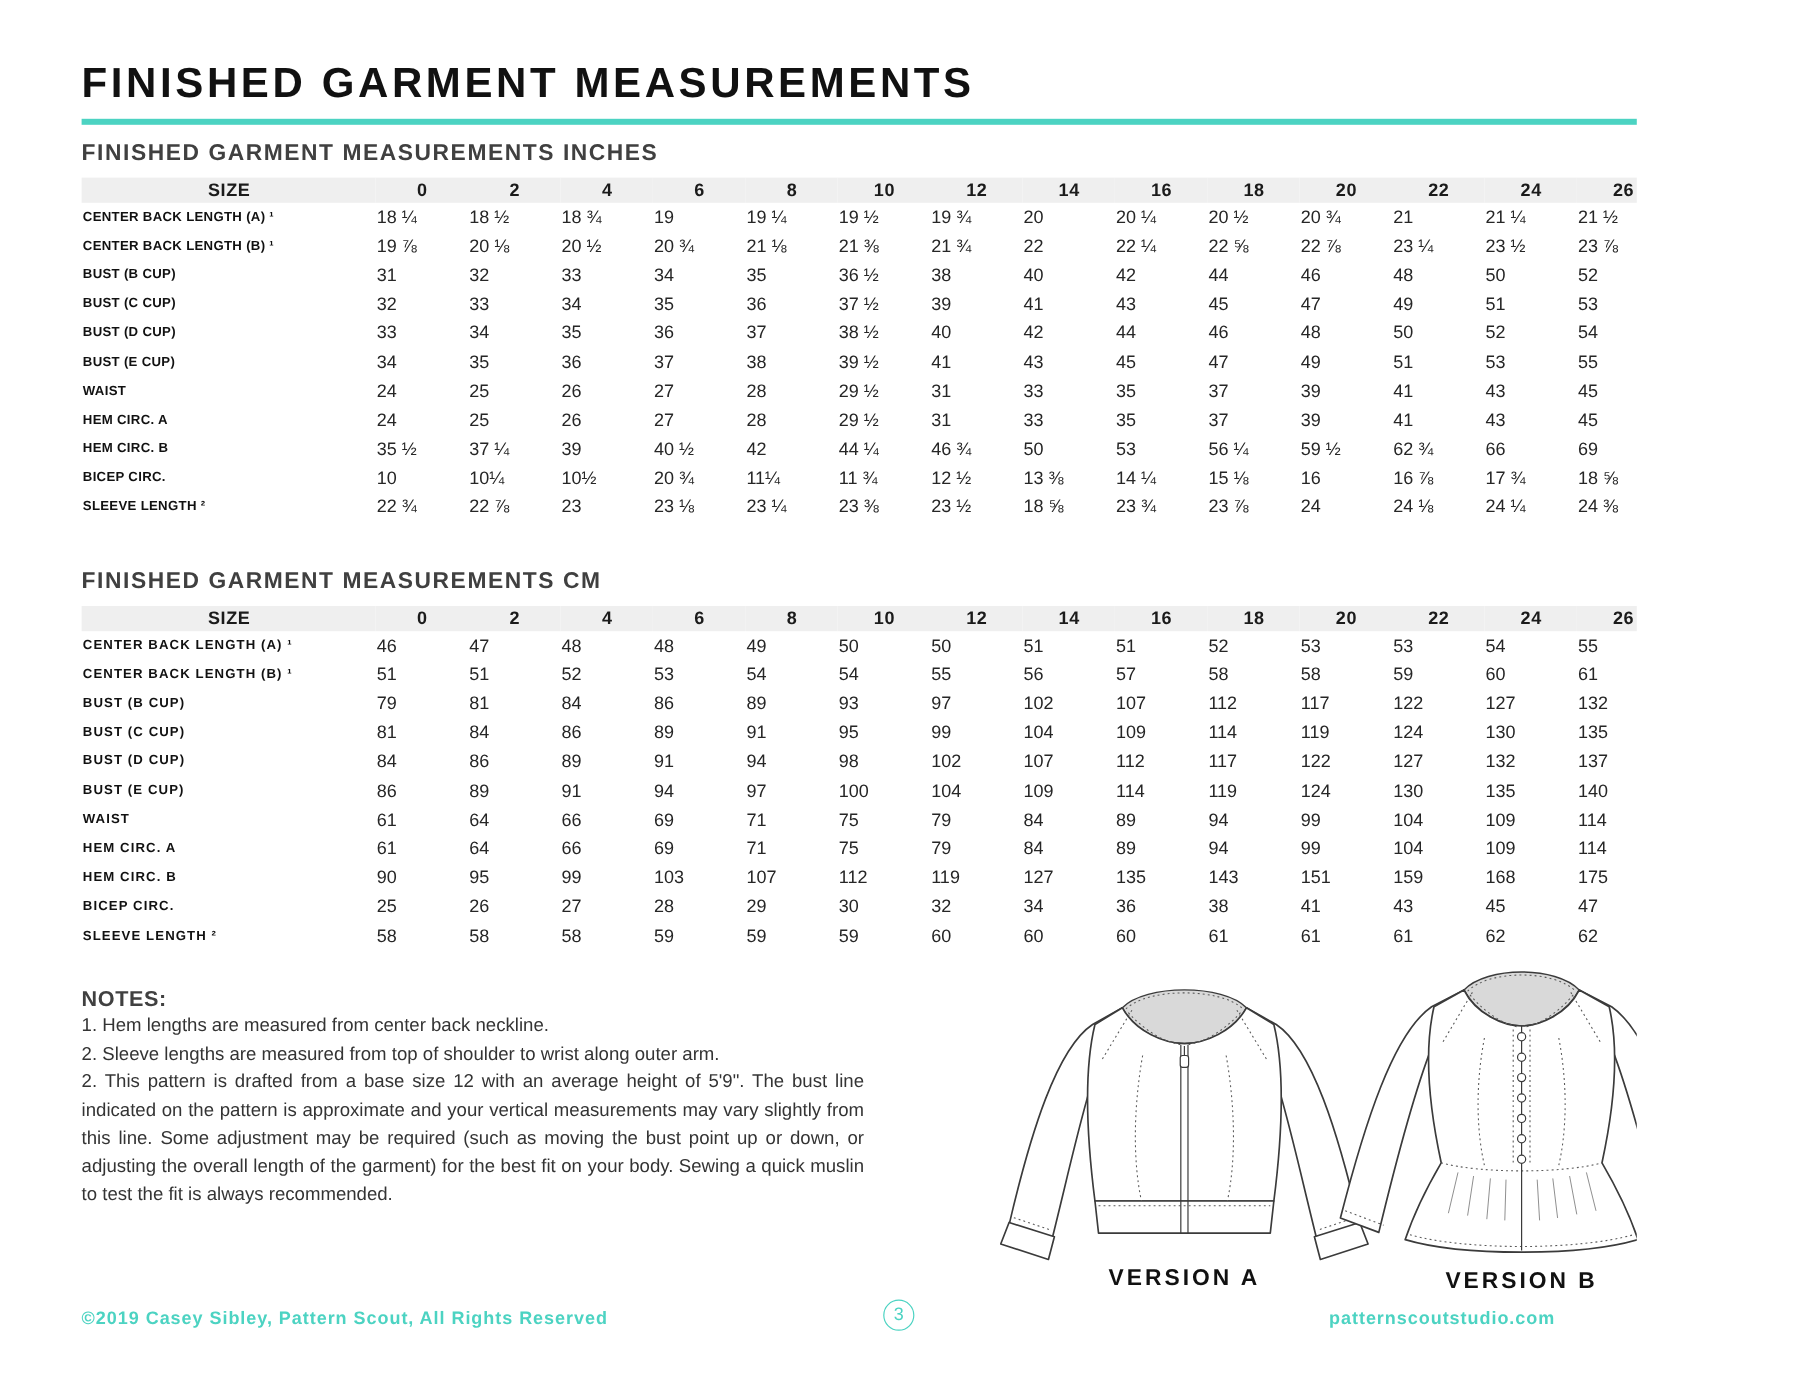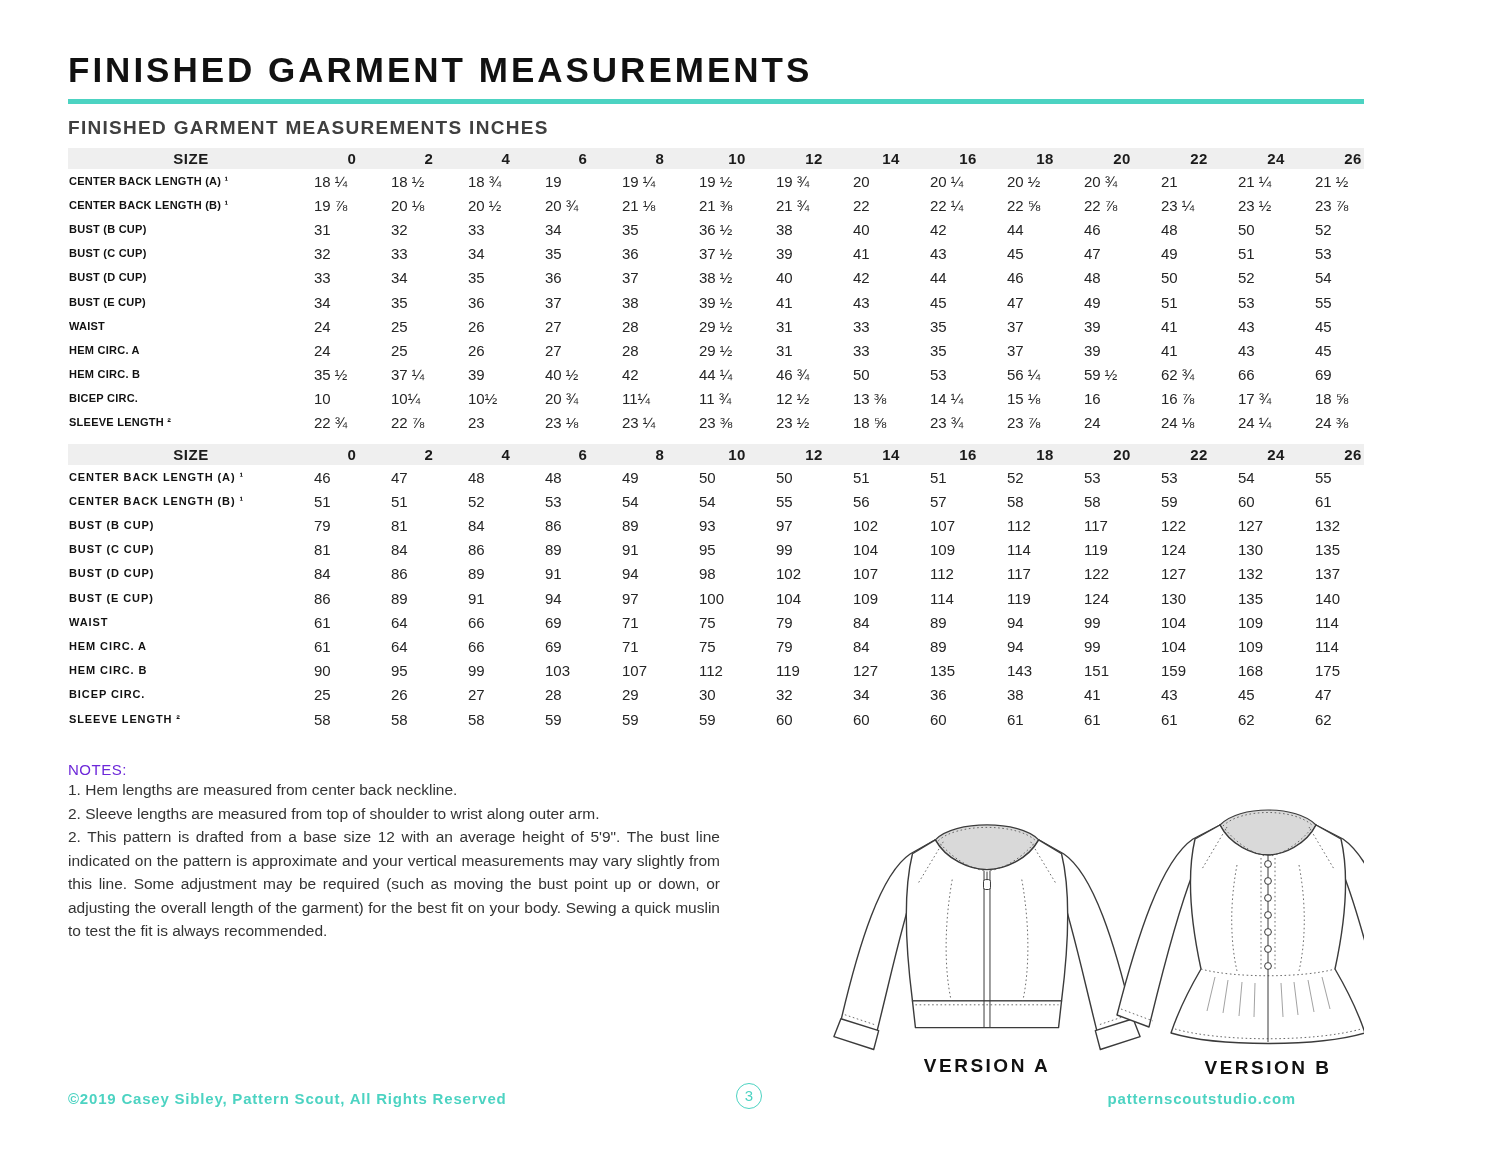--- a/index.html
+++ b/index.html
@@ -44,21 +44,21 @@
     padding:3.6px 0 3.6px 1px;line-height:17px;
     white-space:nowrap;overflow:hidden;
   }
   table.meas td.row-label{
     font-size:11px;font-weight:700;letter-spacing:.25px;color:#111;
   }
   table.meas.cm td.row-label{letter-spacing:.9px;}
   col.col-label{width:245px;}
   col.col-val{width:77px;}
   .notes-block{width:652px;margin-top:30px;}
-  .notes-heading{font-size:15px;font-weight:400;letter-spacing:.5px;color:#6d28d9;}
+  .notes-heading{font-size:18px;font-weight:700;letter-spacing:.5px;color:#404040;}
   .notes-list p{
     font-size:15.5px;line-height:1.52;color:#343434;
     text-align:justify;
   }
   .illustration{position:absolute;}
   .ill-a{left:823px;top:810px;width:328px;}
   .ill-b{left:1103px;top:797px;width:330px;}
   .ill-svg{display:block;width:100%;}
   .version-label{
     text-align:center;font-size:19px;font-weight:800;letter-spacing:2.5px;
@@ -329,20 +329,21 @@
             <td>23 ⅞</td>
             <td>24</td>
             <td>24 ⅛</td>
             <td>24 ¼</td>
             <td>24 ⅜</td>
             <td>24 ½</td>
           </tr>
         </tbody>
       </table>
 
+    <h2 class="section-title cm">FINISHED GARMENT MEASUREMENTS CM</h2>
     <table class="meas cm">
         <colgroup>
           <col class="col-label">
           <col class="col-val">
           <col class="col-val">
           <col class="col-val">
           <col class="col-val">
           <col class="col-val">
           <col class="col-val">
           <col class="col-val">

